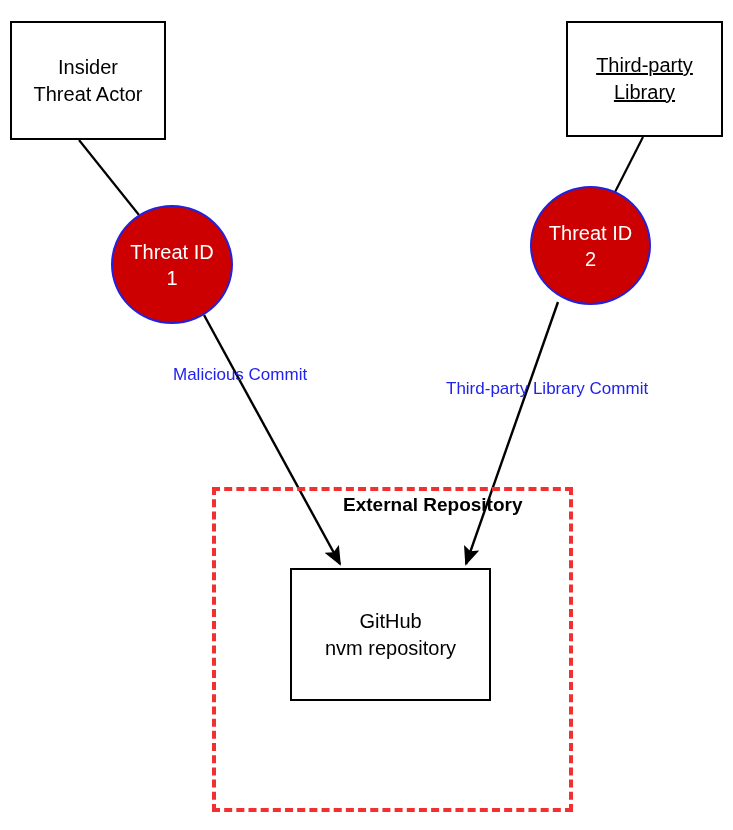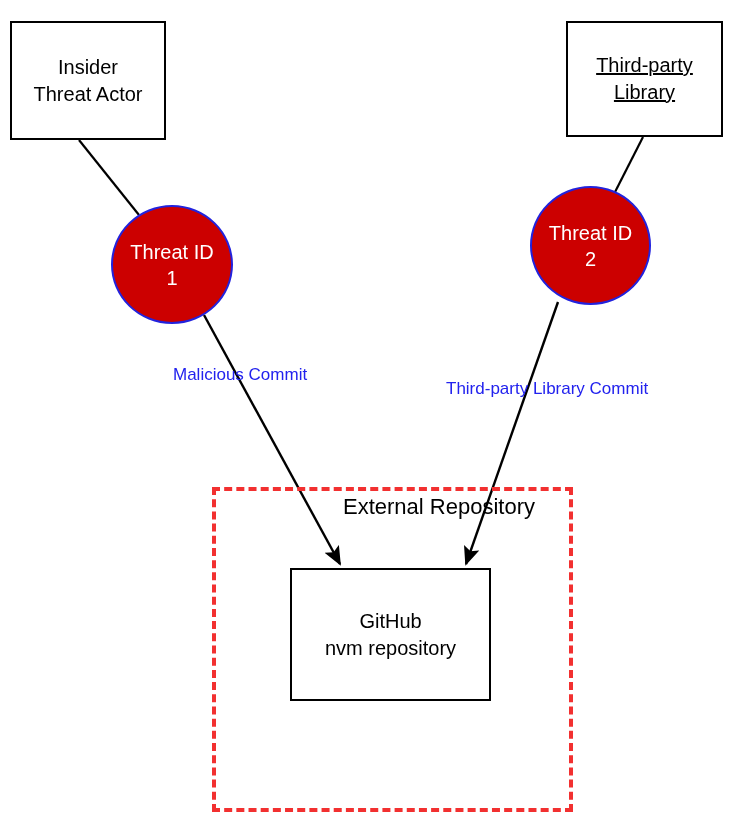--- a/index.html
+++ b/index.html
@@ -62,22 +62,22 @@
   }
   .zone-box {
     position: absolute;
     box-sizing: border-box;
     border: 4px dashed #f23030;
     background: transparent;
   }
   .zone-title {
     position: absolute;
     color: #000000;
-    font-size: 22px;
-    font-weight: normal;
+    font-size: 19px;
+    font-weight: bold;
     white-space: nowrap;
   }
 </style>
 </head>
 <body>
 
 <div id="diagram-root">
 
   <svg id="diagram-svg" viewBox="0 0 733 830" xmlns="http://www.w3.org/2000/svg">
     <defs>

